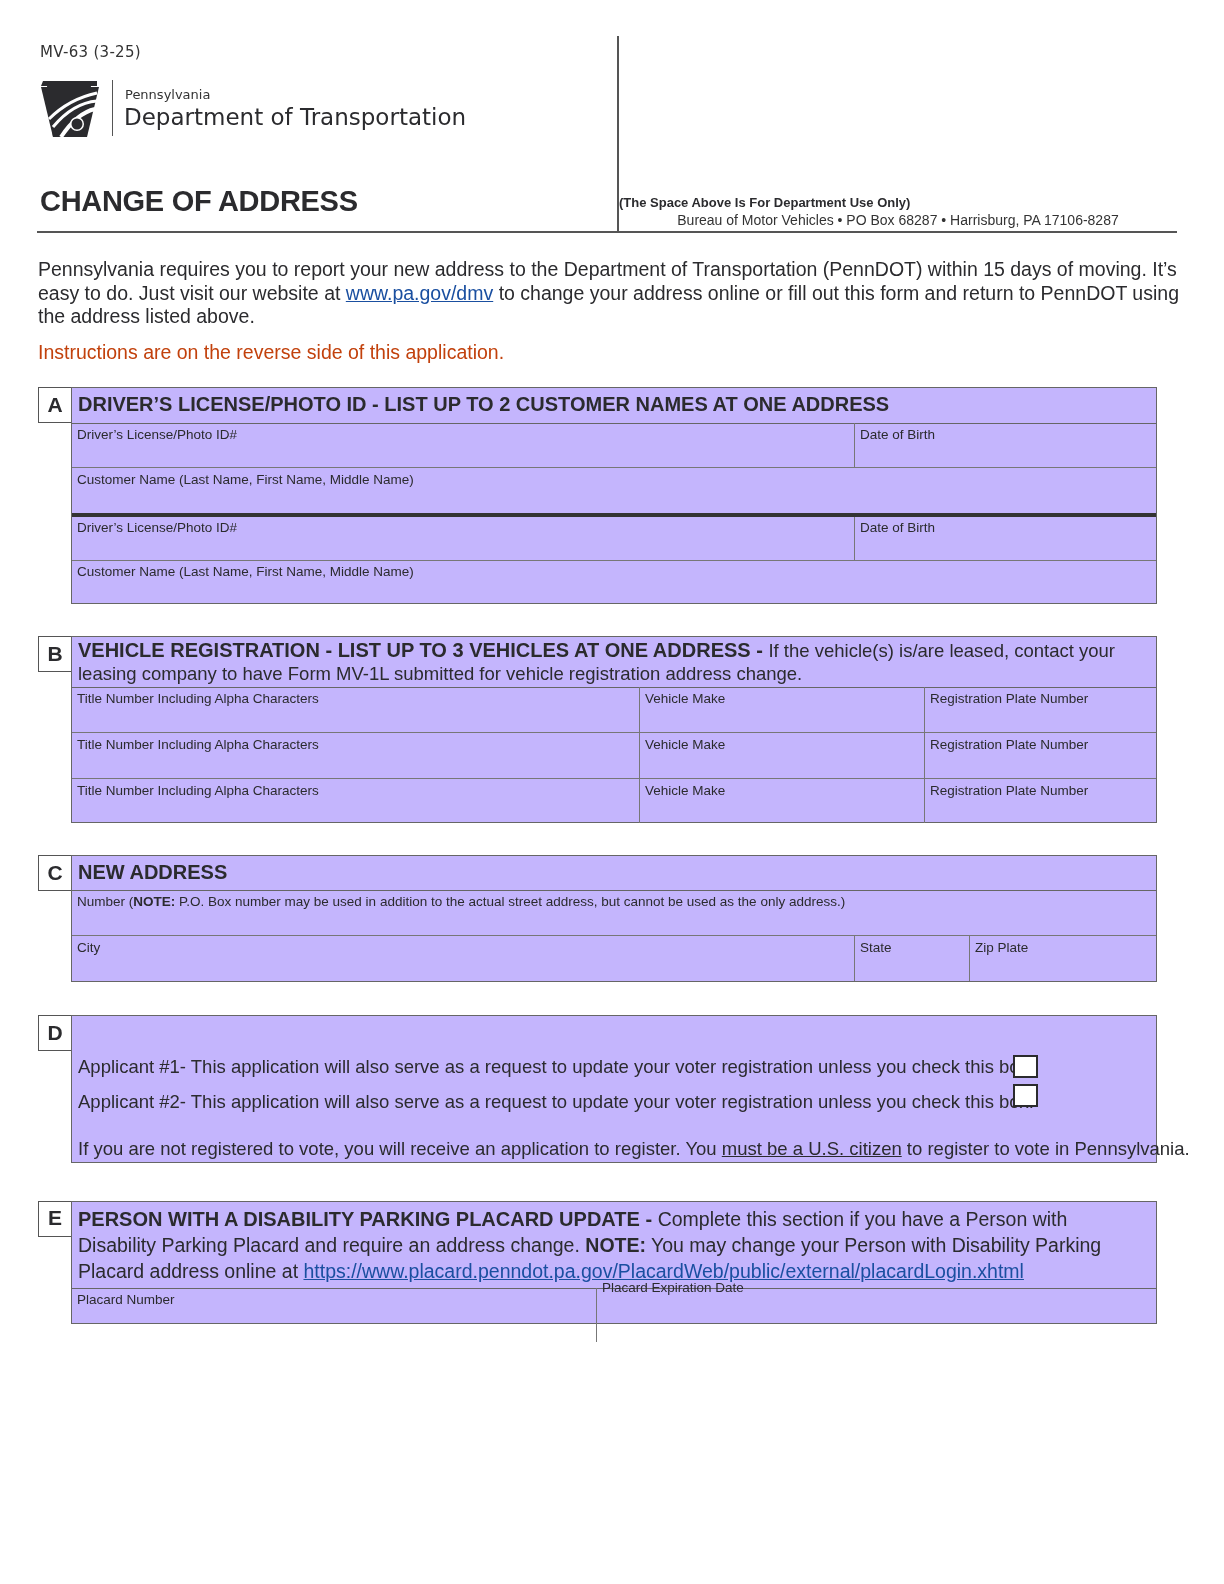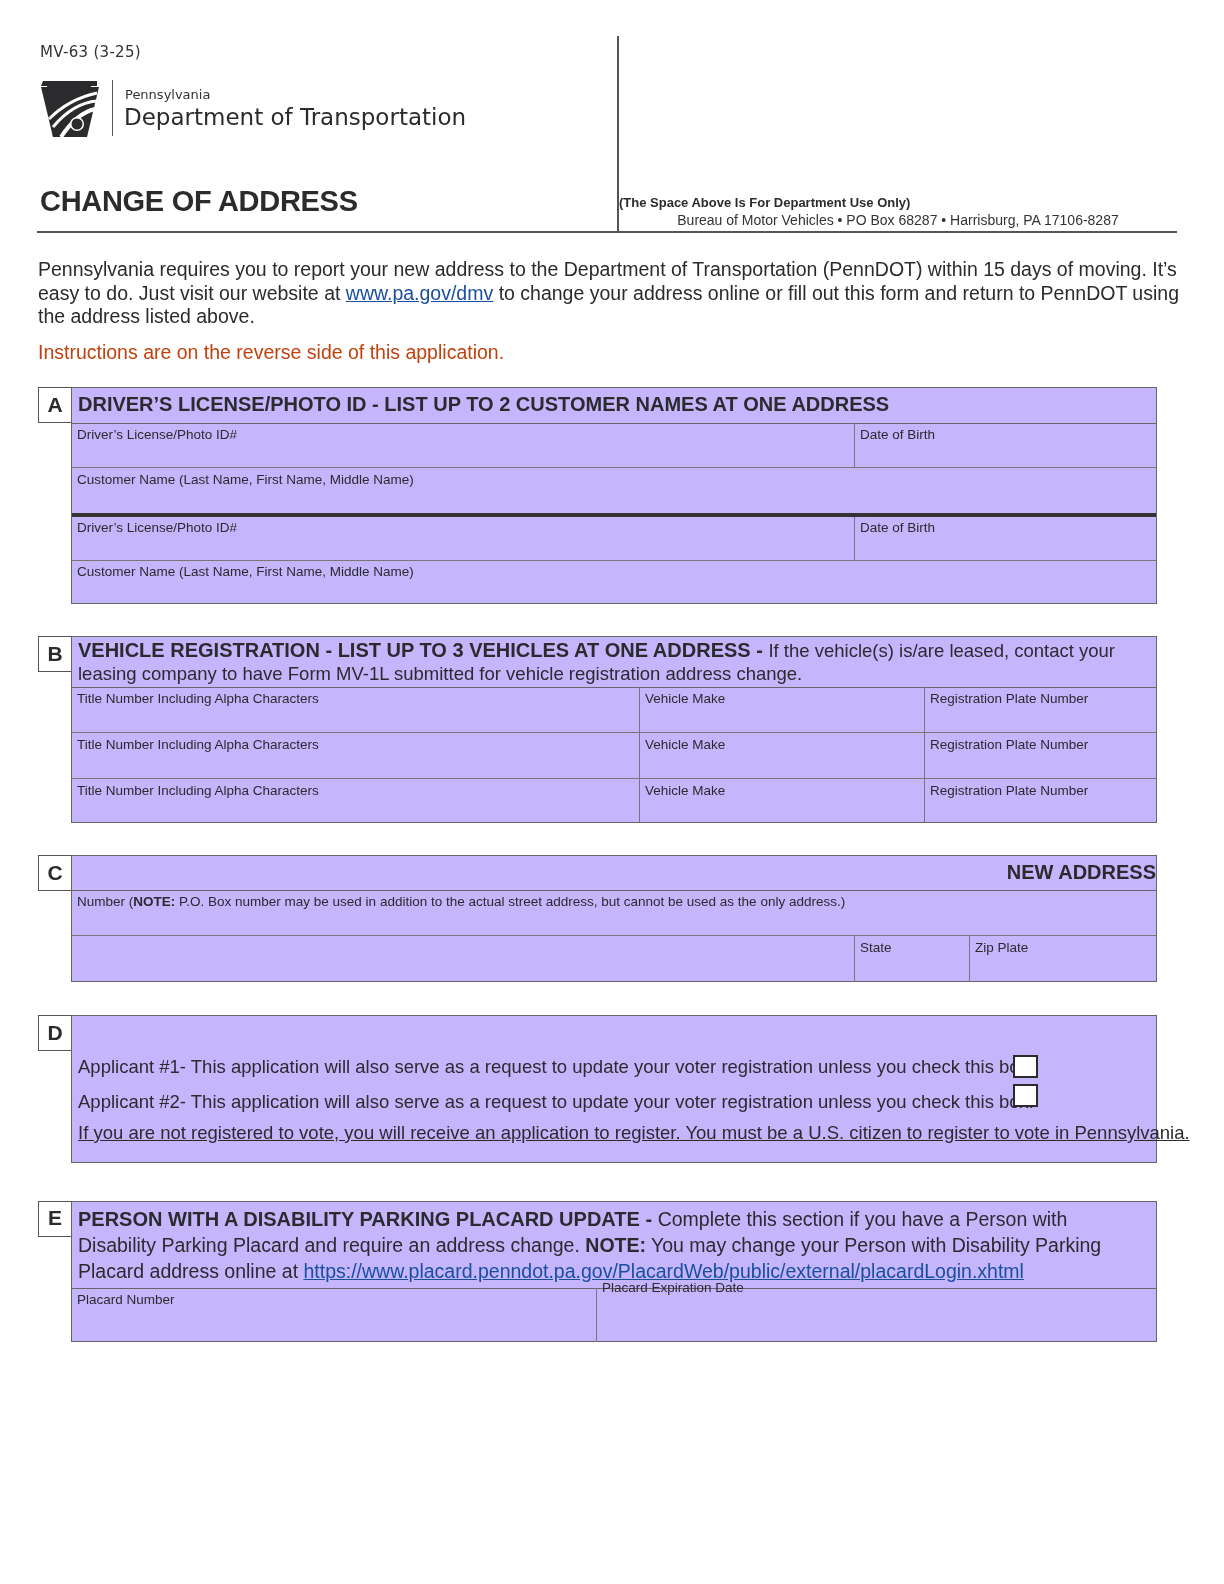--- a/index.html
+++ b/index.html
@@ -135,48 +135,51 @@
   </div>
   <div class="cell" style="left:853px; top:142px; width:232px; height:43px;">
     <span class="cell-label">Registration Plate Number</span>
   </div>
   <div class="vline" style="left:567px; top:50px; height:136px;"></div>
   <div class="vline" style="left:852px; top:50px; height:136px;"></div>
 </div>
 
 <div class="sec-letter" style="left:38px; top:855px; height:36px; line-height:34px;">C</div>
 <div class="sec-box" style="left:71px; top:855px; width:1086px; height:127px;">
-  <div class="sec-head" style="height:35px; line-height:32px;text-align:right;">
+  <div class="sec-head" style="height:35px; line-height:32px;">
     <span class="sec-title">NEW ADDRESS</span>
   </div>
   <div class="cell" style="left:0; top:34px; width:1085px; height:46px;">
     <span class="cell-label"><span>Number (</span><b>NOTE:</b><span> P.O. Box number may be used in addition to the actual street address, but cannot be used as the only address.)</span></span>
   </div>
   <div class="hline" style="top:79px;"></div>
+  <div class="cell" style="left:0; top:80px; width:783px; height:45px;">
+    <span class="cell-label">City</span>
+  </div>
   <div class="vline" style="left:782px; top:80px; height:45px;"></div>
   <div class="cell" style="left:783px; top:80px; width:115px; height:45px;">
     <span class="cell-label">State</span>
   </div>
   <div class="vline" style="left:897px; top:80px; height:45px;"></div>
   <div class="cell" style="left:898px; top:80px; width:187px; height:45px;">
     <span class="cell-label">Zip Plate</span>
   </div>
 </div>
 
 <div class="sec-letter" style="left:38px; top:1015px; height:36px; line-height:34px;">D</div>
 <div class="sec-box" style="left:71px; top:1015px; width:1086px; height:148px;">
   <div class="d-line" style="top:40px;">Applicant #1- This application will also serve as a request to update your voter registration unless you check this box:</div>
   <div class="checkbox" style="left:941px; top:39px;"></div>
   <div class="d-line" style="top:75px;">Applicant #2- This application will also serve as a request to update your voter registration unless you check this box:</div>
   <div class="checkbox" style="left:941px; top:68px;"></div>
-  <div class="d-line" style="top:106px;text-decoration:underline;"><span>If you are not registered to vote, you will receive an application to register. You </span><u>must be a U.S. citizen</u><span> to register to vote in Pennsylvania.</span></div>
+  <div class="d-line" style="top:122px;"><span>If you are not registered to vote, you will receive an application to register. You </span><u>must be a U.S. citizen</u><span> to register to vote in Pennsylvania.</span></div>
 </div>
 
 <div class="sec-letter" style="left:38px; top:1201px; height:36px; line-height:32px;">E</div>
-<div class="sec-box" style="left:71px; top:1201px; width:1086px; height:141px;">
+<div class="sec-box" style="left:71px; top:1201px; width:1086px; height:123px;">
   <div class="sec-head sec-e-text" style="height:87px; padding-top:5px; line-height:24px; padding-right:20px;">
     <span class="sec-title">PERSON WITH A DISABILITY PARKING PLACARD UPDATE - </span><span class="sec-sub" style="font-size:19.5px;">Complete this section if you have a Person with Disability Parking Placard and require an address change. </span><b style="font-size:19.5px;">NOTE:</b><span class="sec-sub" style="font-size:19.5px;"> You may change your Person with Disability Parking Placard address online at </span><a style="font-size:19.5px;">https://www.placard.penndot.pa.gov/PlacardWeb/public/external/placardLogin.xhtml</a>
   </div>
   <div class="cell" style="left:0; top:86px; width:525px; height:53px;">
     <span class="cell-label">Placard Number</span>
   </div>
   <div class="vline" style="left:524px; top:86px; height:54px;"></div>
   <div class="cell" style="left:525px; top:74px; width:560px; height:53px;">
     <span class="cell-label">Placard Expiration Date</span>
   </div>

